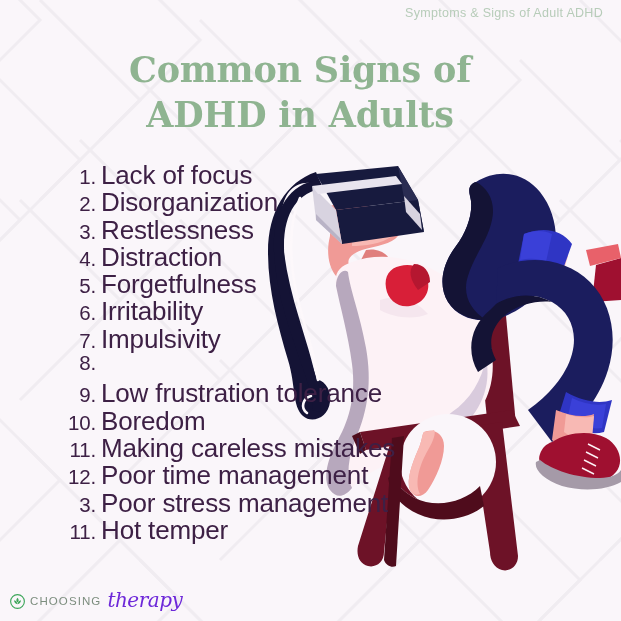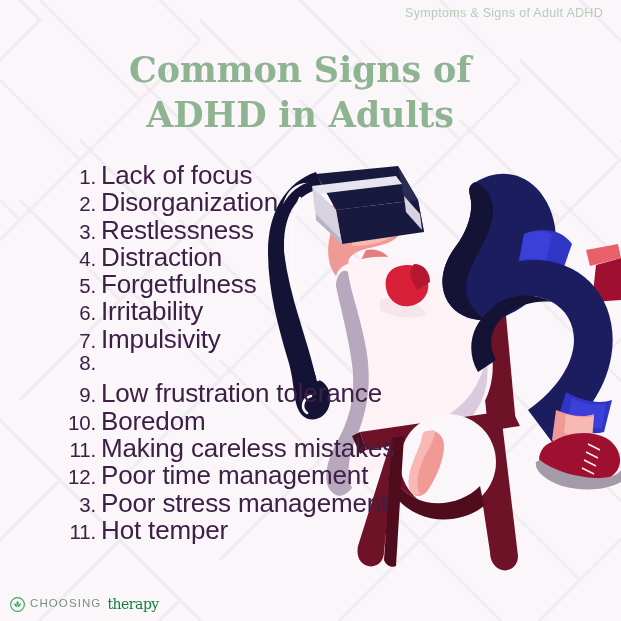--- a/index.html
+++ b/index.html
@@ -99,34 +99,35 @@
     pointer-events: none;
   }
 
   
   #logo {
     position: absolute;
     left: 10px;
     bottom: 8px;
     z-index: 7;
     display: flex;
-    align-items: flex-start;
+    align-items: center;
     gap: 5px;
   }
   #logo-mark { display: block; }
   #logo-choosing {
     font-family: "Liberation Sans", sans-serif;
     font-size: 11.5px;
     letter-spacing: 1.1px;
     color: #7c8d7e;
   }
   #logo-therapy {
     font-family: "DejaVu Serif", serif;
-    font-size: 14px;
-    color: #15803d;
+    font-style: italic;
+    font-size: 20px;
+    color: #6d28d9;
     letter-spacing: -0.5px;
     margin-left: 1px;
     transform: translateY(-1px);
   }
 </style>
 </head>
 <body>
 
 <div id="infographic">
 

